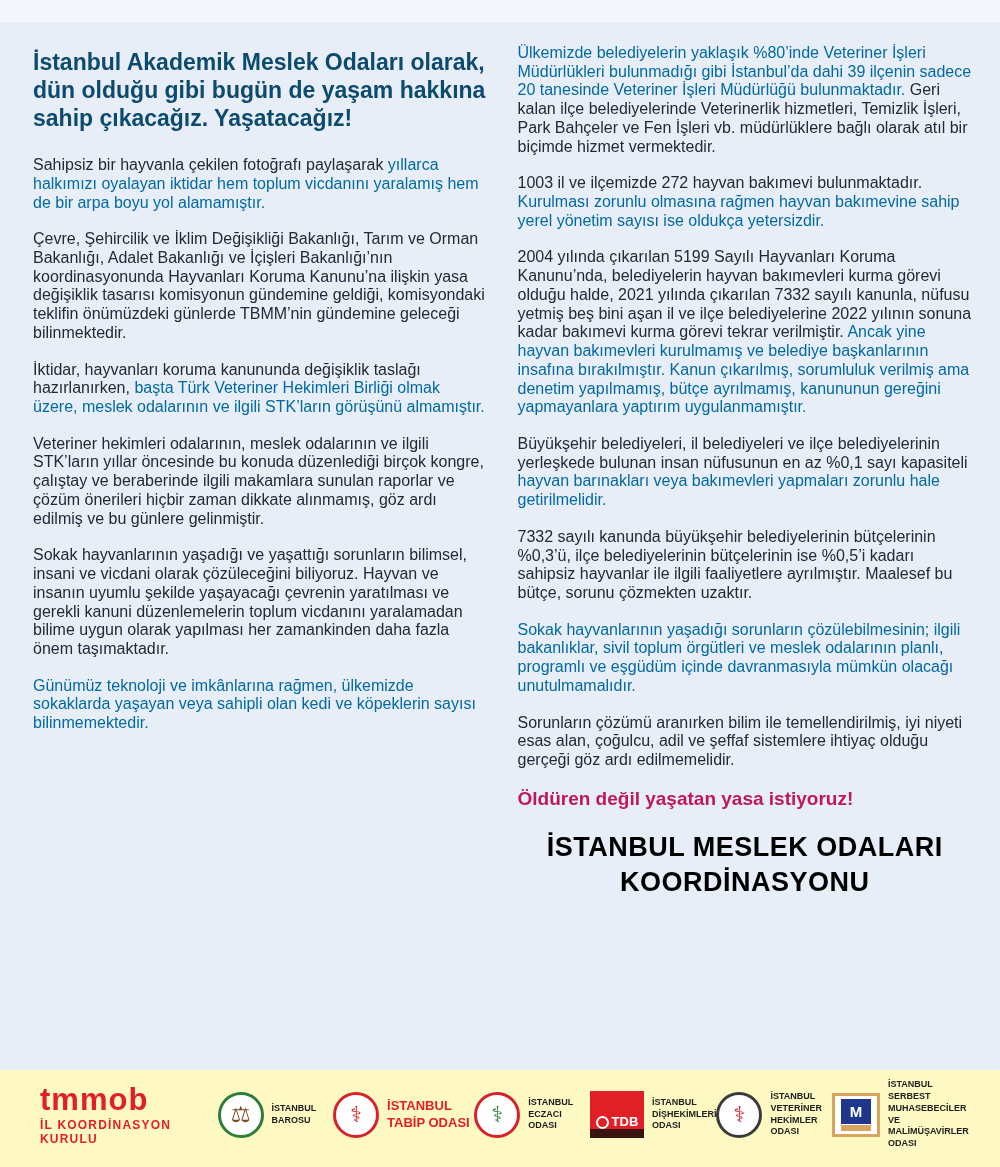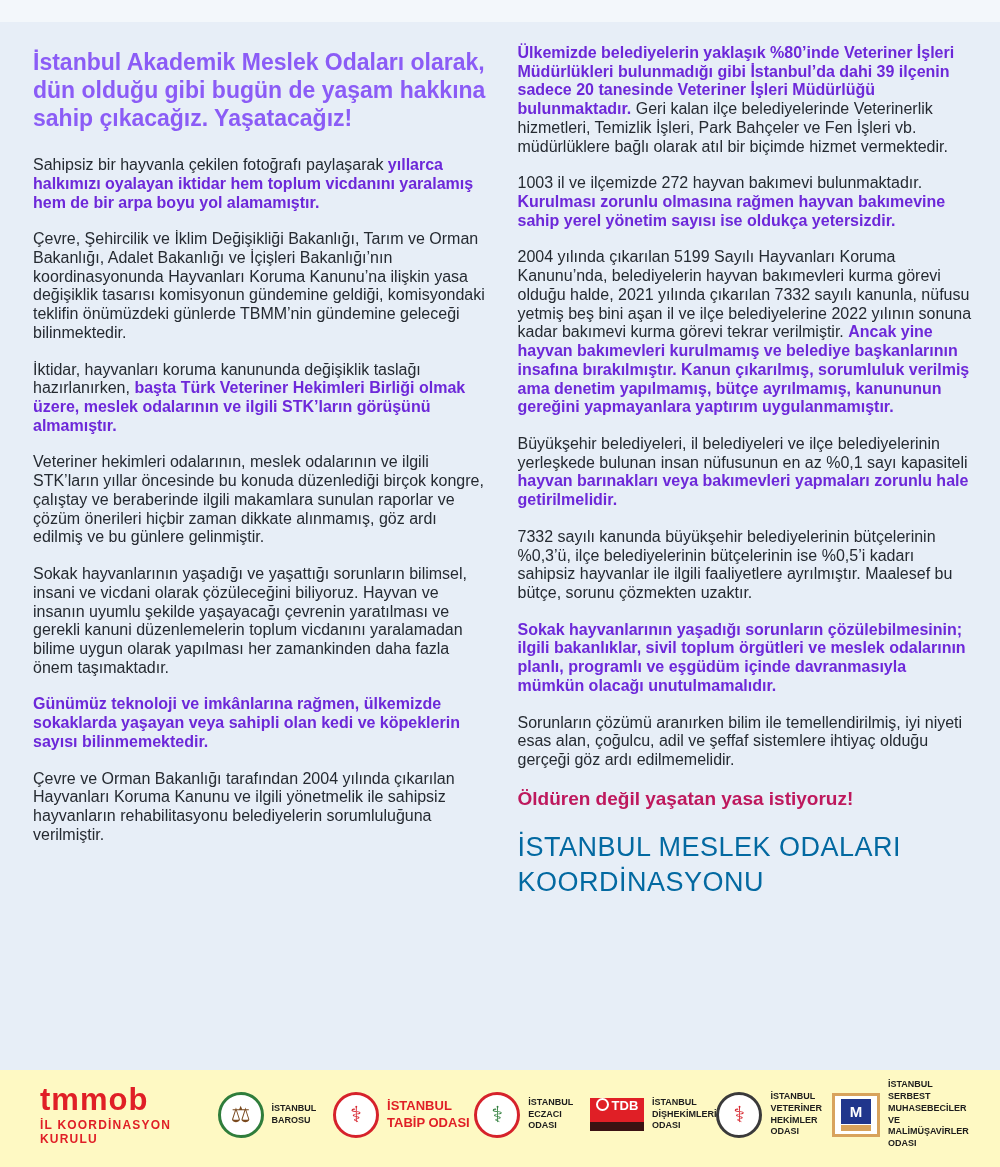--- a/index.html
+++ b/index.html
@@ -19,43 +19,44 @@
     background:#f3f7fb;
   }
   .columns {
     position:relative;
     display:flex;
     gap:30px;
     padding:44px 28px 0 33px;
   }
   .col { flex:1; min-width:0; }
   h1.headline {
-    color:#8b5cf6;
+    color:#0c4a6e;
     font-size:23px;
     line-height:1.22;
     font-weight:bold;
     margin:4px 0 24px 0;
   }
   p.para {
     font-size:16px;
     line-height:1.17;
     color:#252a31;
     margin:0 0 18px 0;
   }
-  p.para b { font-weight:bold; color:#6d28d9; }
+  p.para b { font-weight:normal; color:#0369a1; }
   p.slogan {
     color:#be185d;
     font-weight:bold;
     font-size:19px;
     margin:16px 0 10px 0;
   }
   h2.signature {
-    color:#0369a1;
+    color:#000000;
     font-size:27px;
-    font-weight:normal;
+    font-weight:bold;
+    text-align:center;
     line-height:1.3;
     margin-top:20px;
     letter-spacing:0.5px;
   }
   
   .footer {
     position:absolute;
     left:0; right:0; bottom:0;
     height:97px;
     background:#fef9c3;
@@ -85,22 +86,22 @@
     font-family:"DejaVu Sans", sans-serif;
   }
   .emblem.baro  { border:3px solid #2f7d3b; color:#7a4a1f; }
   .emblem.tabip { border:3px solid #d6222b; color:#d6222b; }
   .emblem.eczaci{ border:3px solid #d6222b; color:#2f7d3b; }
   .emblem.vet   { border:3px solid #3a3a3a; color:#d6222b; }
   .tabip-label { color:#e01f26; font-size:13px; max-width:100px; }
   
   .tdb-box { width:54px; flex:0 0 auto; }
   .tdb-top {
-    background:#e01f26; height:24px;
-    display:flex; align-items:flex-start; justify-content:center; gap:3px;
+    background:#e01f26; height:38px;
+    display:flex; align-items:flex-end; justify-content:center; gap:3px;
   }
   .tdb-ring {
     width:13px; height:13px; border-radius:50%;
     border:2px solid #fff; background:#e01f26;
   }
   .tdb-text { color:#fff; font-weight:bold; font-size:13px; }
   .tdb-band { background:#3a1212; height:9px; }
   
   .smmm-box {
     width:48px; height:44px; flex:0 0 auto;
@@ -124,21 +125,20 @@
 
     <div class="col">
       <h1 class="headline">İstanbul Akademik Meslek Odaları olarak, dün olduğu gibi bugün de yaşam hakkına sahip çıkacağız. Yaşatacağız!</h1>
 
       <p class="para"><span>Sahipsiz bir hayvanla çekilen fotoğrafı paylaşarak </span><b>yıllarca halkımızı oyalayan iktidar hem toplum vicdanını yaralamış hem de bir arpa boyu yol alamamıştır.</b></p>
       <p class="para"><span>Çevre, Şehircilik ve İklim Değişikliği Bakanlığı, Tarım ve Orman Bakanlığı, Adalet Bakanlığı ve İçişleri Bakanlığı’nın koordinasyonunda Hayvanları Koruma Kanunu’na ilişkin yasa değişiklik tasarısı komisyonun gündemine geldiği, komisyondaki teklifin önümüzdeki günlerde TBMM’nin gündemine geleceği bilinmektedir.</span></p>
       <p class="para"><span>İktidar, hayvanları koruma kanununda değişiklik taslağı hazırlanırken, </span><b>başta Türk Veteriner Hekimleri Birliği olmak üzere, meslek odalarının ve ilgili STK’ların görüşünü almamıştır.</b></p>
       <p class="para"><span>Veteriner hekimleri odalarının, meslek odalarının ve ilgili STK’ların yıllar öncesinde bu konuda düzenlediği birçok kongre, çalıştay ve beraberinde ilgili makamlara sunulan raporlar ve çözüm önerileri hiçbir zaman dikkate alınmamış, göz ardı edilmiş ve bu günlere gelinmiştir.</span></p>
       <p class="para"><span>Sokak hayvanlarının yaşadığı ve yaşattığı sorunların bilimsel, insani ve vicdani olarak çözüleceğini biliyoruz. Hayvan ve insanın uyumlu şekilde yaşayacağı çevrenin yaratılması ve gerekli kanuni düzenlemelerin toplum vicdanını yaralamadan bilime uygun olarak yapılması her zamankinden daha fazla önem taşımaktadır.</span></p>
       <p class="para"><b>Günümüz teknoloji ve imkânlarına rağmen, ülkemizde sokaklarda yaşayan veya sahipli olan kedi ve köpeklerin sayısı bilinmemektedir.</b></p>
-      <p class="para"><span>Çevre ve Orman Bakanlığı tarafından 2004 yılında çıkarılan Hayvanları Koruma Kanunu ve ilgili yönetmelik ile sahipsiz hayvanların rehabilitasyonu belediyelerin sorumluluğuna verilmiştir.</span></p>
     </div>
 
     <div class="col">
       <p class="para"><b>Ülkemizde belediyelerin yaklaşık %80’inde Veteriner İşleri Müdürlükleri bulunmadığı gibi İstanbul’da dahi 39 ilçenin sadece 20 tanesinde Veteriner İşleri Müdürlüğü bulunmaktadır.</b><span> Geri kalan ilçe belediyelerinde Veterinerlik hizmetleri, Temizlik İşleri, Park Bahçeler ve Fen İşleri vb. müdürlüklere bağlı olarak atıl bir biçimde hizmet vermektedir.</span></p>
       <p class="para"><span>1003 il ve ilçemizde 272 hayvan bakımevi bulunmaktadır. </span><b>Kurulması zorunlu olmasına rağmen hayvan bakımevine sahip yerel yönetim sayısı ise oldukça yetersizdir.</b></p>
       <p class="para"><span>2004 yılında çıkarılan 5199 Sayılı Hayvanları Koruma Kanunu’nda, belediyelerin hayvan bakımevleri kurma görevi olduğu halde, 2021 yılında çıkarılan 7332 sayılı kanunla, nüfusu yetmiş beş bini aşan il ve ilçe belediyelerine 2022 yılının sonuna kadar bakımevi kurma görevi tekrar verilmiştir. </span><b>Ancak yine hayvan bakımevleri kurulmamış ve belediye başkanlarının insafına bırakılmıştır. Kanun çıkarılmış, sorumluluk verilmiş ama denetim yapılmamış, bütçe ayrılmamış, kanununun gereğini yapmayanlara yaptırım uygulanmamıştır.</b></p>
       <p class="para"><span>Büyükşehir belediyeleri, il belediyeleri ve ilçe belediyelerinin yerleşkede bulunan insan nüfusunun en az %0,1 sayı kapasiteli </span><b>hayvan barınakları veya bakımevleri yapmaları zorunlu hale getirilmelidir.</b></p>
       <p class="para"><span>7332 sayılı kanunda büyükşehir belediyelerinin bütçelerinin %0,3’ü, ilçe belediyelerinin bütçelerinin ise %0,5’i kadarı sahipsiz hayvanlar ile ilgili faaliyetlere ayrılmıştır. Maalesef bu bütçe, sorunu çözmekten uzaktır.</span></p>
       <p class="para"><b>Sokak hayvanlarının yaşadığı sorunların çözülebilmesinin; ilgili bakanlıklar, sivil toplum örgütleri ve meslek odalarının planlı, programlı ve eşgüdüm içinde davranmasıyla mümkün olacağı unutulmamalıdır.</b></p>
       <p class="para"><span>Sorunların çözümü aranırken bilim ile temellendirilmiş, iyi niyeti esas alan, çoğulcu, adil ve şeffaf sistemlere ihtiyaç olduğu gerçeği göz ardı edilmemelidir.</span></p>

